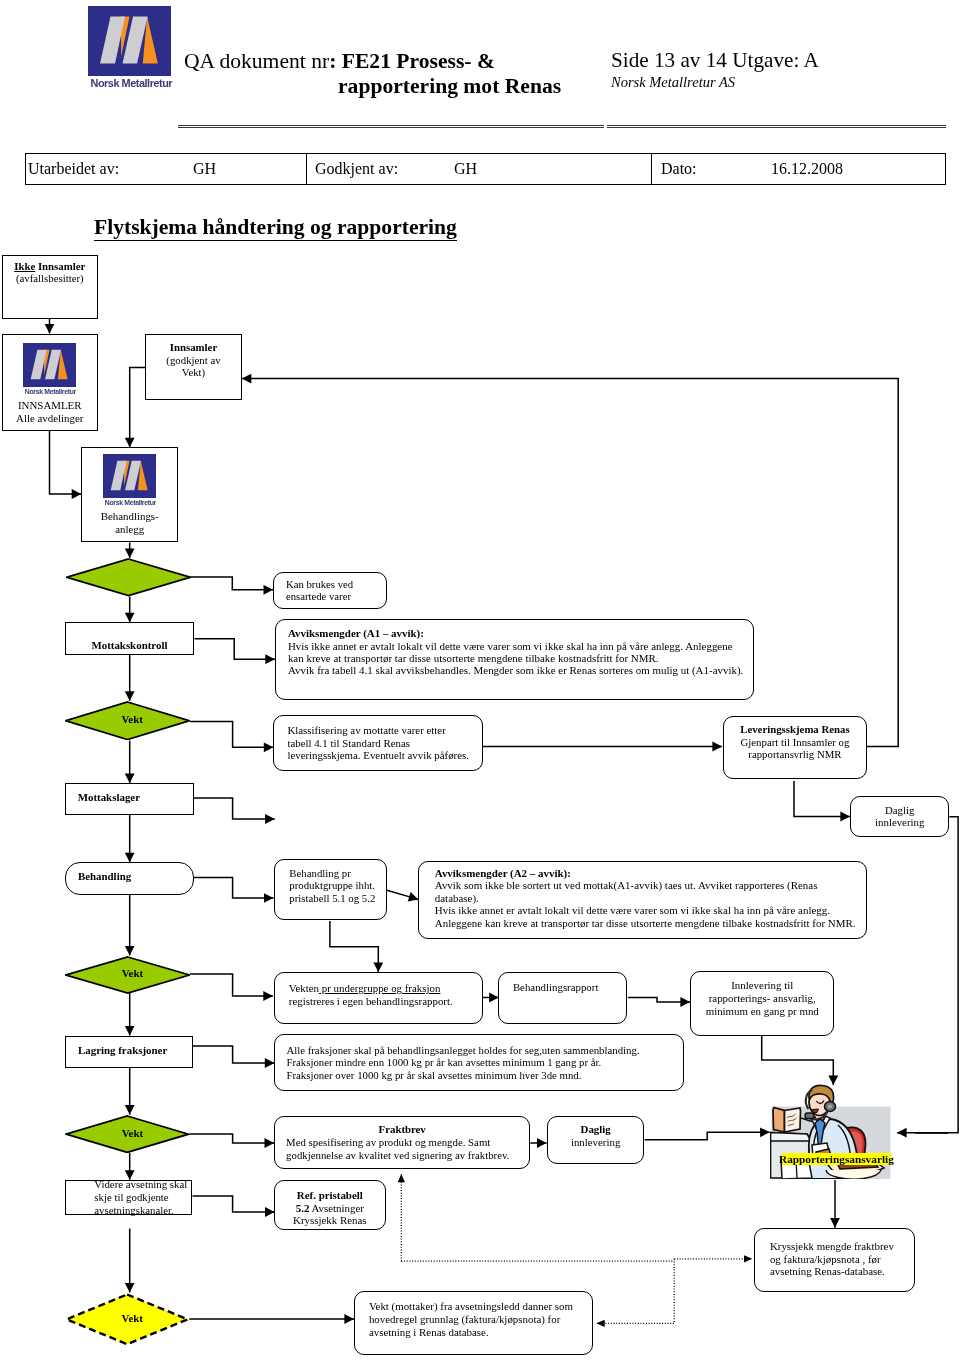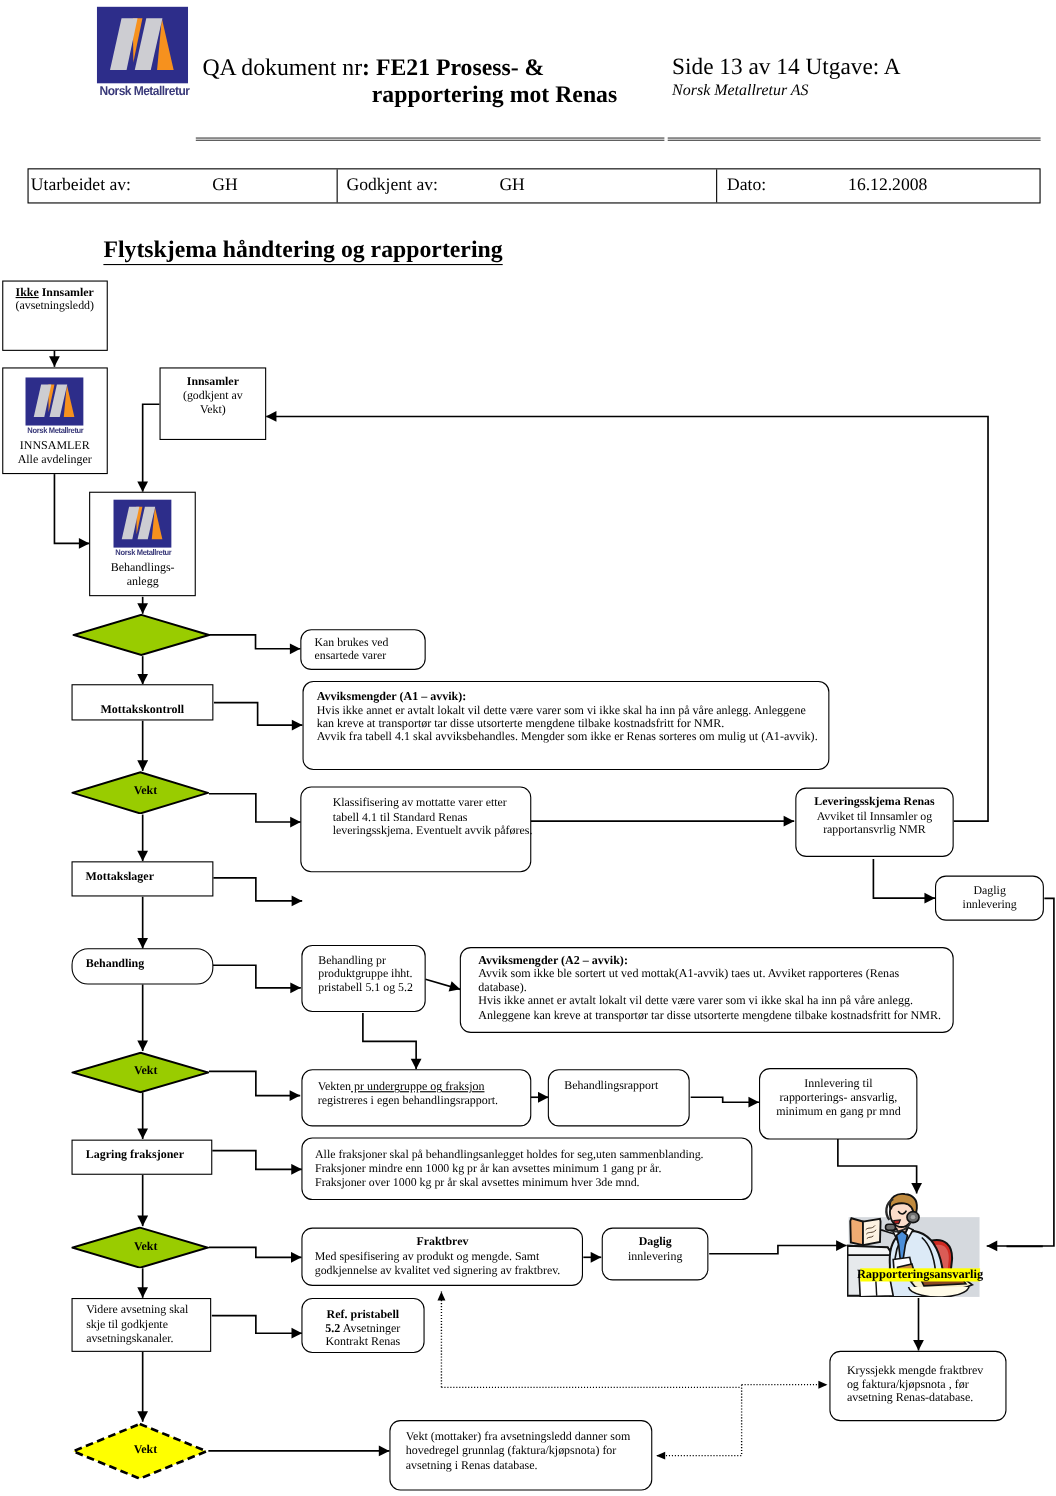--- a/index.html
+++ b/index.html
@@ -187,21 +187,21 @@
     <path d="M401.3,1261.2 L674.2,1261.2"></path>
 
     <path d="M674.2,1258.8 L752.2,1258.8" marker-end="url(#ahs)"></path>
 
     <path d="M674.2,1258.8 L674.2,1323.3 L596.5,1323.3" marker-end="url(#ahs)"></path>
   </g>
 </svg>
 
 <div class="node ctr" style="left:1.5px;top:254.5px;width:96.5px;height:64px;justify-content:flex-start;padding-top:4px;font-size:10.8px;line-height:12.4px;">
   <span class="t"><b class="ul">Ikke</b><b> Innsamler</b></span>
-  <span class="t">(avsetningsledd)</span>
+  <span class="t">(avfallsbesitter)</span>
 </div>
 
 <div class="node ctr" style="left:1.5px;top:333.5px;width:96.5px;height:97px;justify-content:flex-start;padding-top:8px;font-size:10.9px;line-height:13.2px;">
   <div style="margin:0 auto;width:53px;height:56px;position:relative;">
     <svg width="53" height="44" viewBox="0 0 100 100" preserveAspectRatio="none">
       <rect x="0" y="0" width="100" height="100" fill="#2d2d8a"></rect>
       <polygon points="39.5,15.1 50.0,15.1 40.0,72.5" fill="#f6911e"></polygon>
       <polygon points="71.2,15.1 84.2,82.2 66.0,82.2" fill="#f6911e"></polygon>
       <polygon points="27.1,15.1 44.6,15.1 32.6,82.2 14.5,82.2" fill="#cdcdd2"></polygon>
       <polygon points="54.2,15.1 71.9,15.1 59.1,82.2 41.6,82.2" fill="#cdcdd2"></polygon>
@@ -255,29 +255,29 @@
   <span class="t">Avvik fra tabell 4.1 skal avviksbehandles. Mengder som ikke er Renas sorteres om mulig ut (A1-avvik).</span>
 </div>
 
 <div class="dia" style="left:64.7px;top:700.8px;width:125px;height:39.5px;">
   <svg width="125" height="39.5" viewBox="0 0 125 39.5">
         <polygon points="62.5,1 124,19.75 62.5,38.5 1,19.75" fill="#99CC00" stroke="#000" stroke-width="1.8"></polygon>
       </svg>
   <div class="lbl" style="top:12px;padding-left:10px;">Vekt</div>
 </div>
 
-<div class="node rnd lft" style="left:273.4px;top:715.3px;width:209.3px;height:78px;font-size:10.85px;line-height:12.4px;padding:0 28px;justify-content:flex-start;padding-top:8px;">
+<div class="node rnd lft" style="left:273.4px;top:715.3px;width:209.3px;height:56px;font-size:10.85px;line-height:12.4px;padding:0 13px;justify-content:flex-start;padding-top:8px;">
   <span class="t">Klassifisering av mottatte varer etter</span>
   <span class="t">tabell 4.1 til Standard Renas</span>
   <span class="t">leveringsskjema. Eventuelt avvik påføres.</span>
 </div>
 
 <div class="node rnd ctr" style="left:722.6px;top:716.1px;width:144.7px;height:62.9px;font-size:10.8px;line-height:12.4px;justify-content:flex-start;padding-top:6px;">
   <span class="t bold">Leveringsskjema Renas</span>
-  <span class="t">Avviket til Innsamler og</span>
+  <span class="t">Gjenpart til Innsamler og</span>
   <span class="t">rapportansvrlig NMR</span>
 </div>
 
 <div class="node" style="left:64.7px;top:783px;width:129px;height:32px;font-size:10.9px;line-height:8.5px;padding-bottom:4px;">
   <span class="t bold" style="padding-left:12px;">Mottakslager</span>
 </div>
 
 
 <div class="node rnd ctr" style="left:850px;top:795.6px;width:99.4px;height:41.3px;font-size:10.8px;line-height:12.6px;">
   <span class="t">Daglig</span>
@@ -345,30 +345,30 @@
   <span class="t bold">Fraktbrev</span>
   <span class="t" style="text-align:left;padding-left:11px;">Med spesifisering av produkt og mengde. Samt</span>
   <span class="t" style="text-align:left;padding-left:11px;">godkjennelse av kvalitet ved signering av fraktbrev.</span>
 </div>
 
 <div class="node rnd ctr" style="left:546.9px;top:1115.7px;width:97.5px;height:48.1px;font-size:10.85px;line-height:12.9px;justify-content:flex-start;padding-top:6px;">
   <span class="t bold">Daglig</span>
   <span class="t">innlevering</span>
 </div>
 
-<div class="node lft" style="left:65.3px;top:1179.8px;width:127.2px;height:49px;font-size:10.8px;line-height:12.6px;padding:0 12px;justify-content:center;">
+<div class="node lft" style="left:65.3px;top:1179.8px;width:127.2px;height:35px;font-size:10.8px;line-height:12.6px;padding:0 28px;justify-content:center;">
   <span class="t">Videre avsetning skal</span>
   <span class="t">skje til godkjente</span>
   <span class="t">avsetningskanaler.</span>
 </div>
 
 <div class="node rnd ctr" style="left:273.6px;top:1180.2px;width:112.5px;height:50px;font-size:10.9px;line-height:12.4px;justify-content:flex-start;padding-top:8px;">
   <span class="t bold">Ref.  pristabell</span>
   <span class="t"><b>5.2</b><span> Avsetninger</span></span>
-  <span class="t">Kontrakt Renas</span>
+  <span class="t">Kryssjekk Renas</span>
 </div>
 
 <div class="node rnd lft" style="left:753.9px;top:1228.2px;width:160.8px;height:63.7px;font-size:10.9px;line-height:12.75px;padding:0 15px;justify-content:center;padding-bottom:2px;">
   <span class="t">Kryssjekk mengde fraktbrev</span>
   <span class="t">og faktura/kjøpsnota , før</span>
   <span class="t">avsetning Renas-database.</span>
 </div>
 
 <div class="dia" style="left:65.2px;top:1292.5px;width:124.2px;height:52.7px;">
   <svg width="124.2" height="52.7" viewBox="0 0 124.2 52.7">

